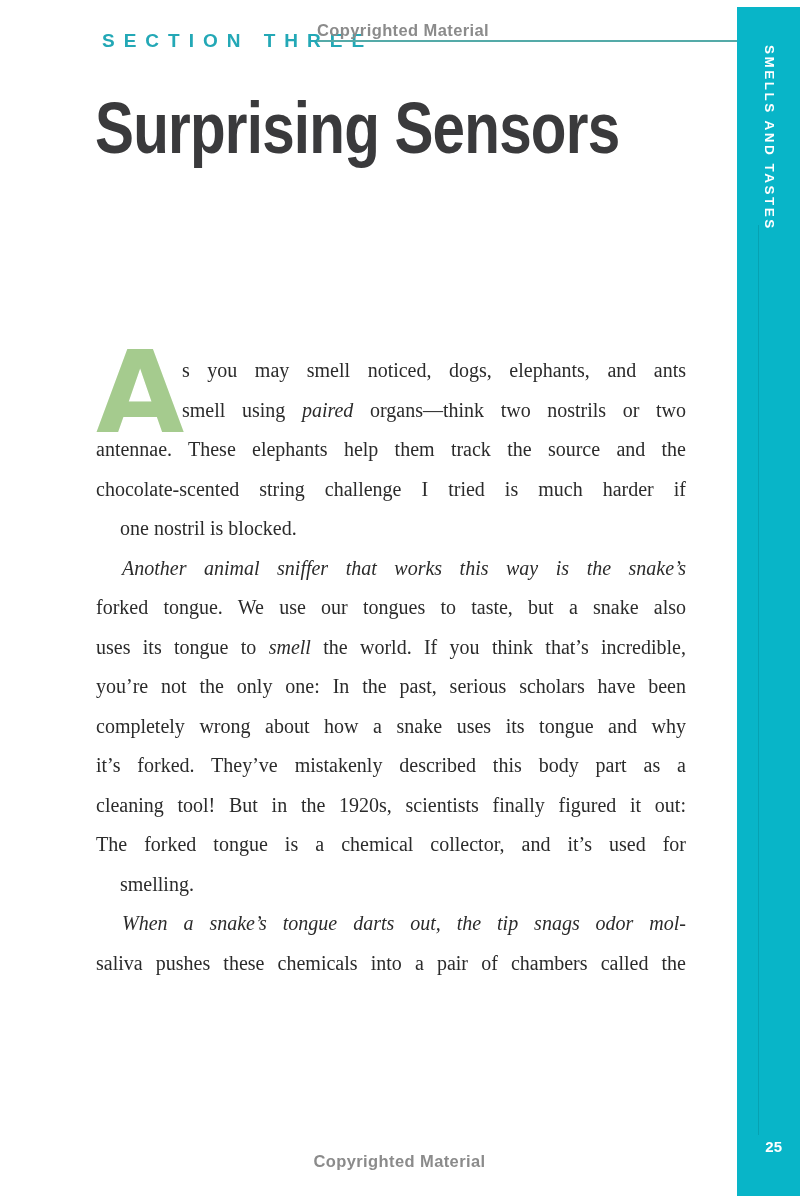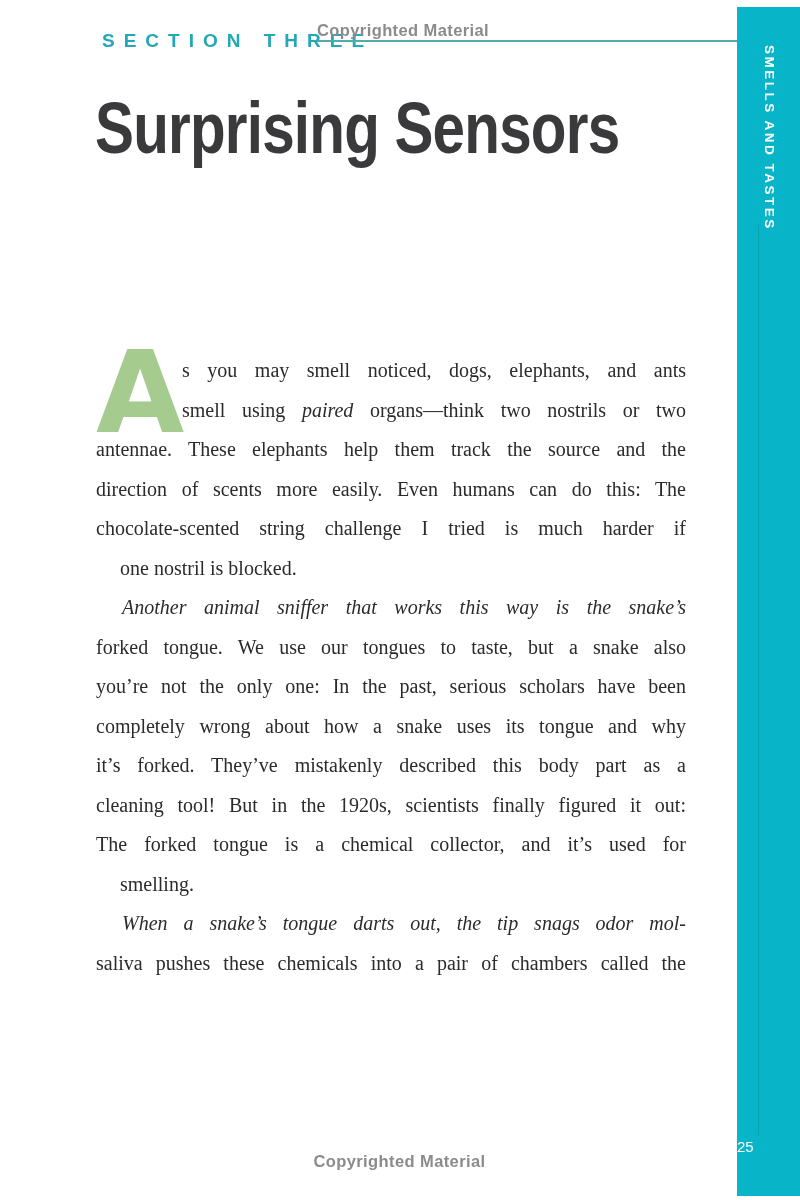--- a/index.html
+++ b/index.html
@@ -46,22 +46,22 @@
     display:flex;justify-content:flex-start;
     padding-left:1px;
   }
   .sidebar-label span{margin-left:auto;margin-right:auto;}
   .sidebar-crease{
     position:absolute;left:21px;top:218px;width:1px;height:910px;
     background:rgba(0,60,70,.16);
   }
   .page-number{
     position:absolute;top:1131px;left:0;width:100%;
-    text-align:left;padding-right:18px;box-sizing:border-box;
-    color:#ffffff;font-size:15px;font-weight:400;
+    text-align:right;padding-right:18px;box-sizing:border-box;
+    color:#ffffff;font-size:15px;font-weight:700;
   }
   
   .body-text{
     position:absolute;left:96px;top:351px;width:590px;
     font-family:"Liberation Serif",serif;
     font-size:20px;line-height:39.5px;color:var(--text-color);
   }
   .para{overflow:visible;}
   .line{
     text-align:justify;text-align-last:justify;
@@ -94,27 +94,27 @@
   <div class="header-rule"></div>
 
   <div class="page-title">Surprising Sensors</div>
 
   <div class="body-text">
       <div class="para">
         <span class="dropcap">A</span>
         <div class="line"><span>s you may smell noticed, dogs, elephants, and ants</span></div>
         <div class="line"><span>smell using </span><span class="it">paired</span><span> organs—think two nostrils or two</span></div>
         <div class="line"><span>antennae. These elephants help them track the source and the</span></div>
-        <div class="line"><span>direction of scents more easily. Even humans can do this: The</span></div>
         <div class="line"><span>chocolate-scented string challenge I tried is much harder if</span></div>
         <div class="line last"><span>one nostril is blocked.</span></div>
       </div>
       <div class="para">
         <div class="line indent"><span>Another animal sniffer that works this way is the snake’s</span></div>
         <div class="line"><span>forked tongue. We use our tongues to taste, but a snake also</span></div>
+        <div class="line"><span>uses its tongue to </span><span class="it">smell</span><span> the world. If you think that’s incredible,</span></div>
         <div class="line"><span>you’re not the only one: In the past, serious scholars have been</span></div>
         <div class="line"><span>completely wrong about how a snake uses its tongue and why</span></div>
         <div class="line"><span>it’s forked. They’ve mistakenly described this body part as a</span></div>
         <div class="line"><span>cleaning tool! But in the 1920s, scientists finally figured it out:</span></div>
         <div class="line"><span>The forked tongue is a chemical collector, and it’s used for</span></div>
         <div class="line last"><span>smelling.</span></div>
       </div>
       <div class="para">
         <div class="line indent"><span>When a snake’s tongue darts out, the tip snags odor mol-</span></div>
         <div class="line"><span>saliva pushes these chemicals into a pair of chambers called the</span></div>

